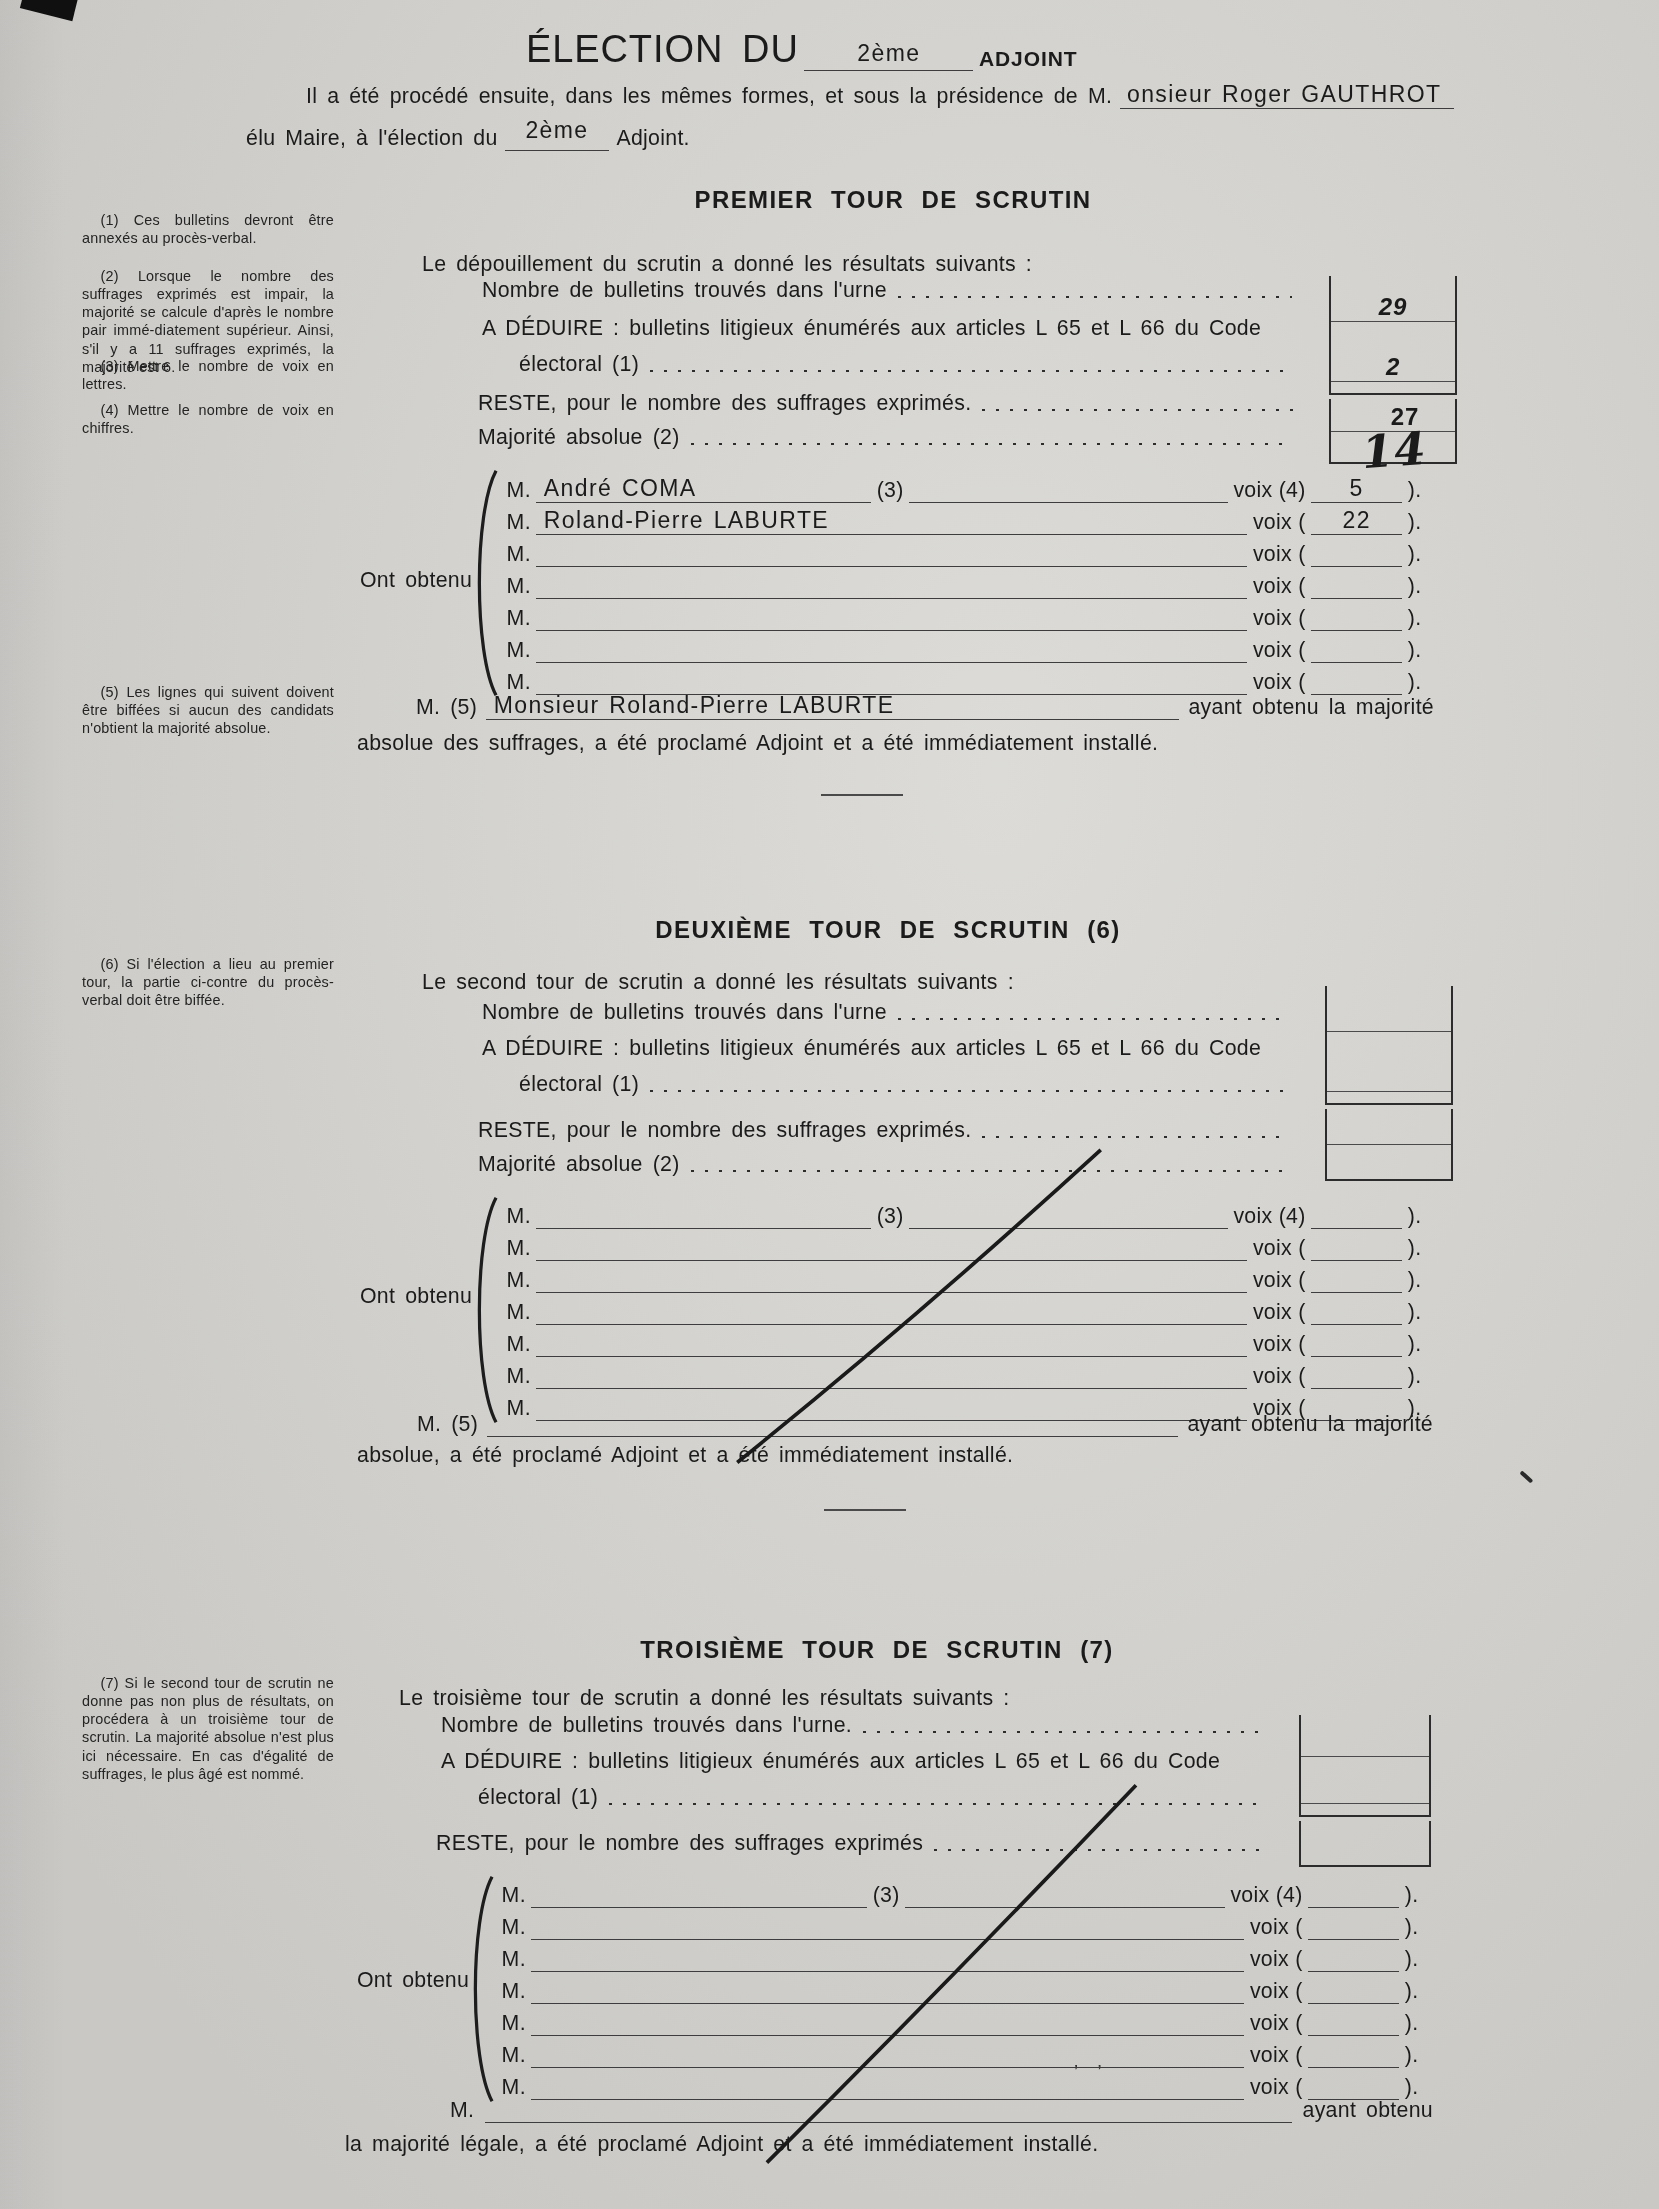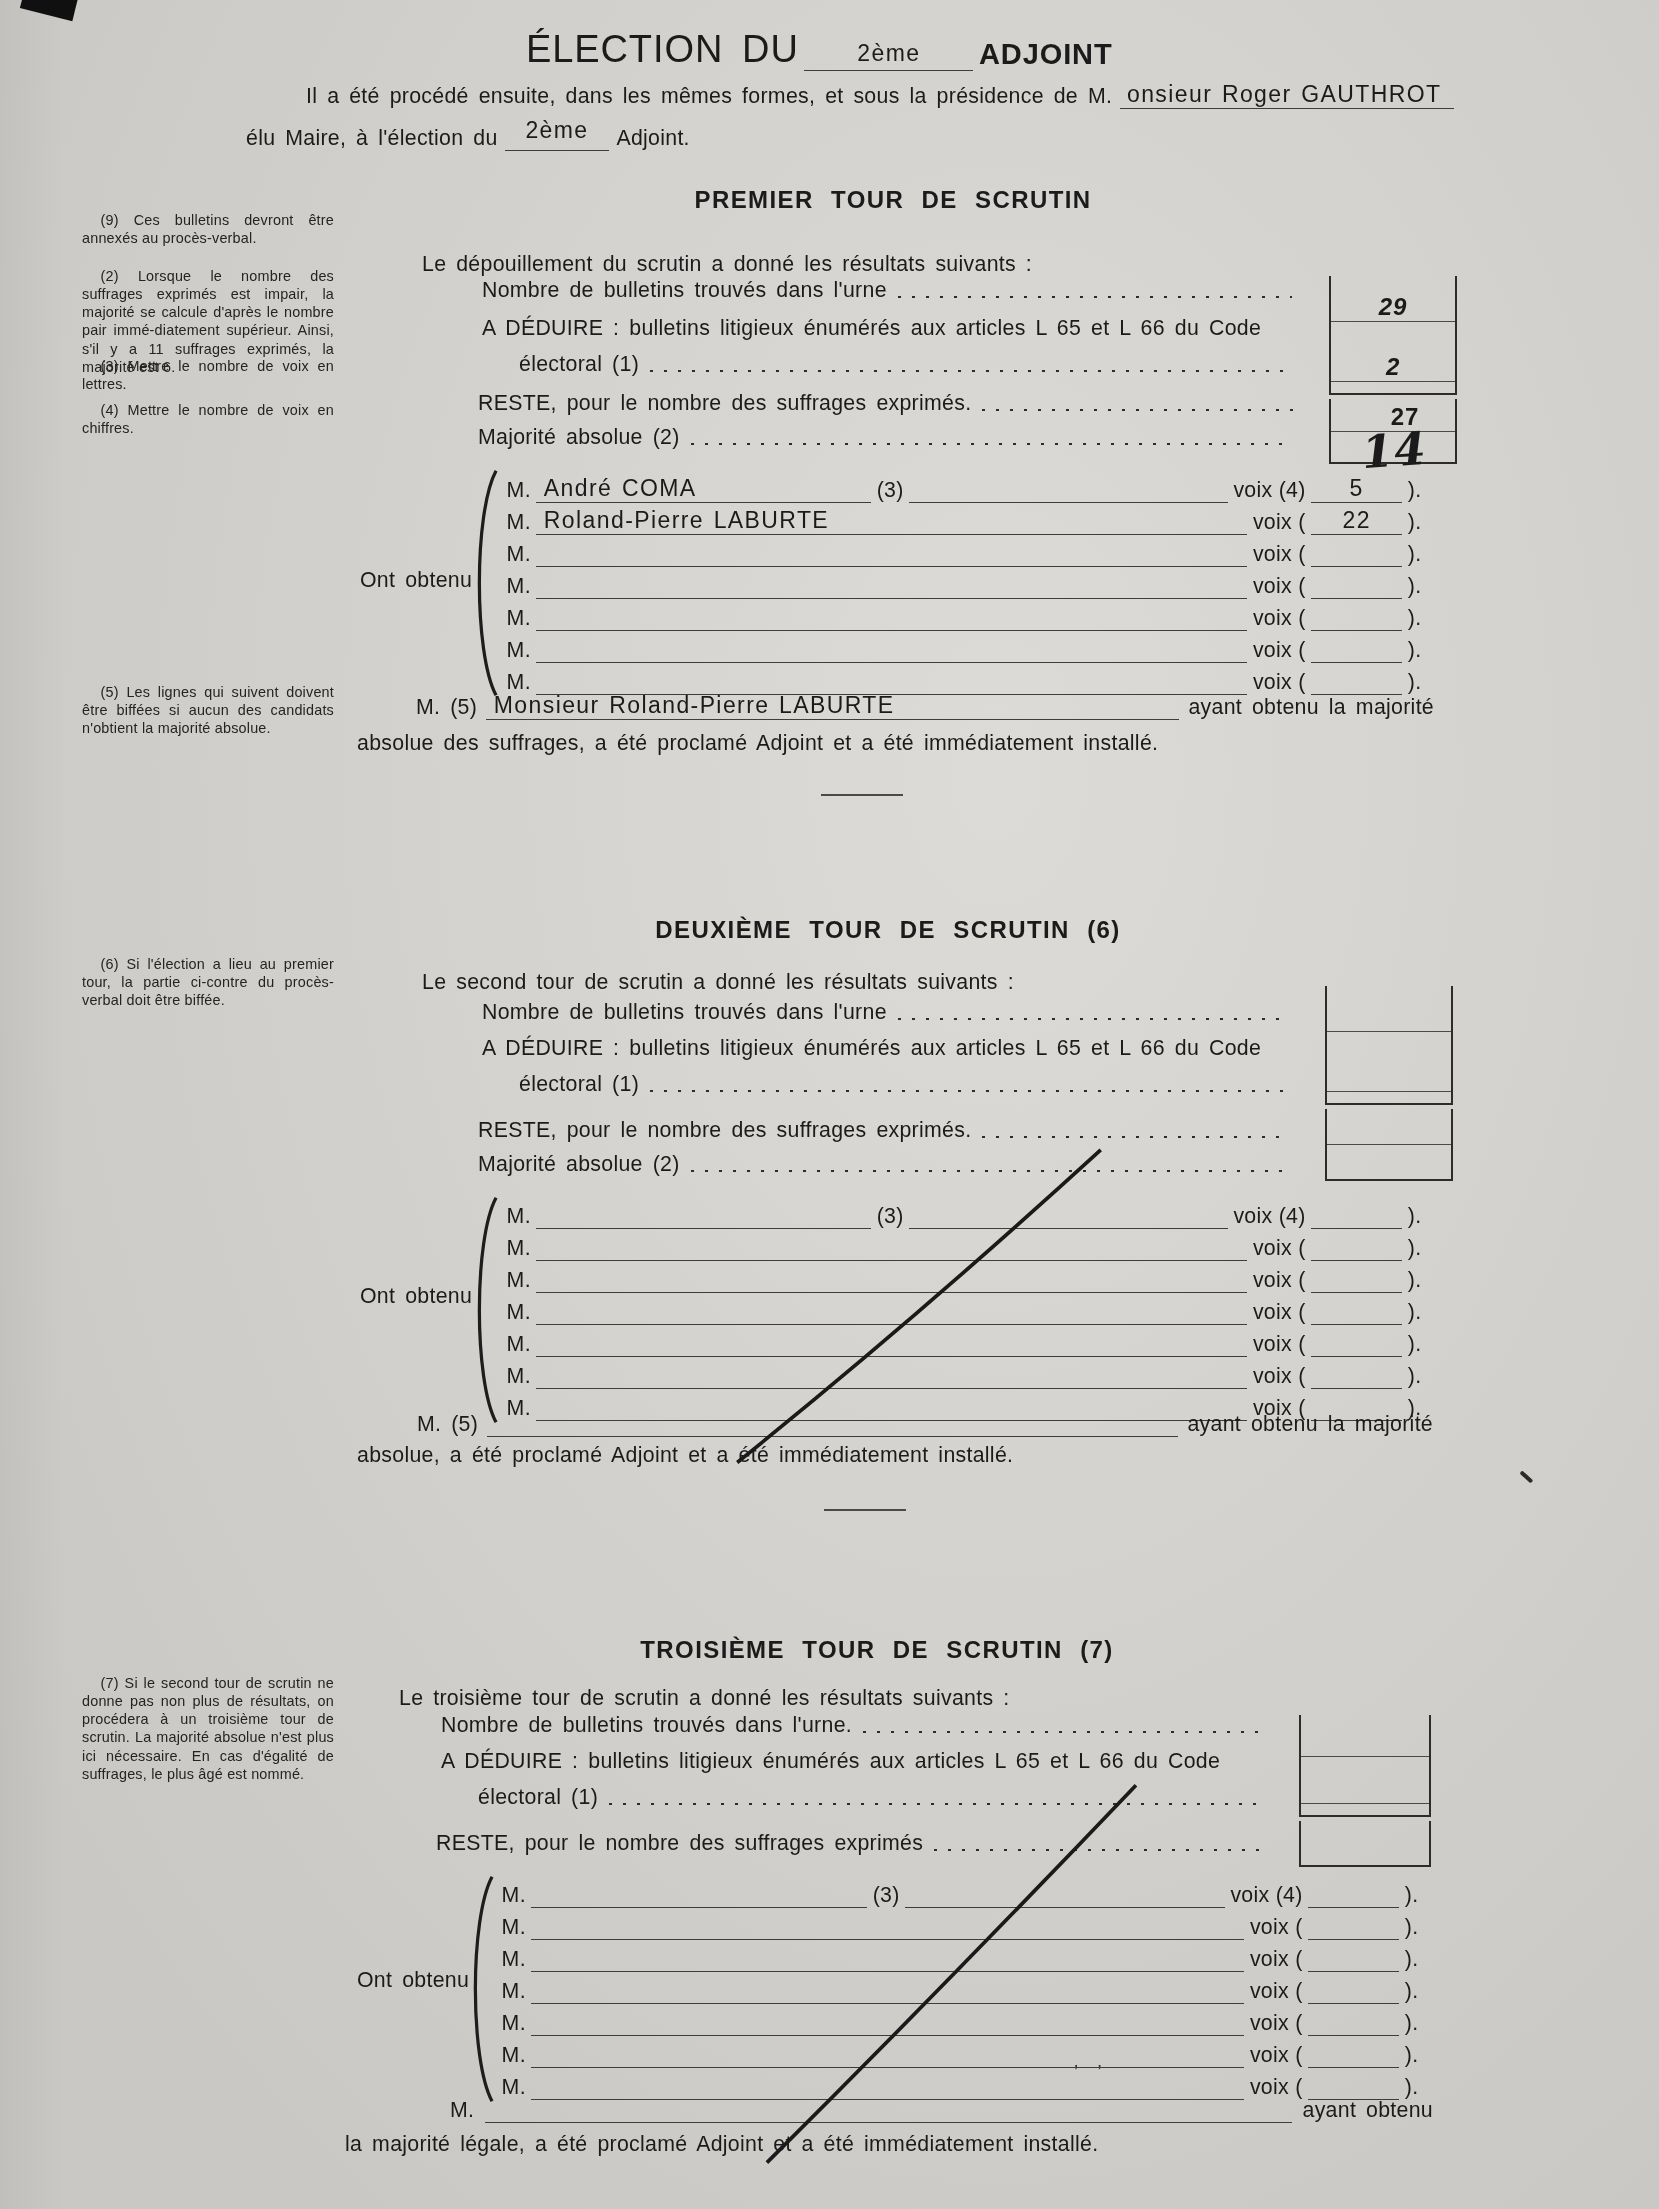--- a/index.html
+++ b/index.html
@@ -56,34 +56,34 @@
 
 <div class="page">
 
   <div class="corner-mark"></div>
   <div class="tickmark" style="left:1519px; top:1475px;"></div>
   <div class="quotes" style="left:1074px; top:2061px;">’ ’</div>
 
   <div class="abs row-flex" style="left:526px; top:28px;">
     <span style="font-size:38px;font-weight:normal;letter-spacing:0.9px;word-spacing:7.4px;">ÉLECTION DU</span>
     <span class="fline center" style="width:169px;margin:0 5.6px;height:33px;line-height:33px;"><span class="typed center">2ème</span></span>
-    <span style="font-size:29px;font-weight:bold;letter-spacing:0.9px;">ADJOINT</span>
+    <span style="font-size:21px;font-weight:bold;letter-spacing:0.9px;">ADJOINT</span>
   </div>
 
   <div class="abs row-flex" style="left:306px; top:80px;">
     <span class="body-txt">Il a été procédé ensuite, dans les mêmes formes, et sous la présidence de M.</span>
     <span class="fline" style="width:334px;margin-left:7.4px;"><span class="typed">onsieur Roger GAUTHROT</span></span>
   </div>
   <div class="abs row-flex" style="left:246px; top:122px;">
     <span class="body-txt">élu Maire, à l'élection du</span>
     <span class="fline center" style="width:104px;margin:0 7.4px;"><span class="typed center raised">2ème</span></span>
     <span class="body-txt">Adjoint.</span>
   </div>
 
-  <div class="mnote" style="top:211px;">(9) Ces bulletins devront être annexés au procès-verbal.</div>
+  <div class="mnote" style="top:211px;">(1) Ces bulletins devront être annexés au procès-verbal.</div>
   <div class="mnote" style="top:267px;">(2) Lorsque le nombre des suffrages exprimés est impair, la majorité se calcule d'après le nombre pair immé-diatement supérieur. Ainsi, s'il y a 11 suffrages exprimés, la majorité est 6.</div>
   <div class="mnote" style="top:357px;">(3) Mettre le nombre de voix en lettres.</div>
   <div class="mnote" style="top:401px;">(4) Mettre le nombre de voix en chiffres.</div>
   <div class="mnote" style="top:683px;">(5) Les lignes qui suivent doivent être biffées si aucun des candidats n'obtient la majorité absolue.</div>
   <div class="mnote" style="top:955px;">(6) Si l'élection a lieu au premier tour, la partie ci-contre du procès-verbal doit être biffée.</div>
   <div class="mnote" style="top:1674px;">(7) Si le second tour de scrutin ne donne pas non plus de résultats, on procédera à un troisième tour de scrutin. La majorité absolue n'est plus ici nécessaire. En cas d'égalité de suffrages, le plus âgé est nommé.</div>
 
   <div class="abs heading" style="left:893px; top:186px;">PREMIER TOUR DE SCRUTIN</div>
   <div class="abs body-txt" style="left:422px; top:252px;">Le dépouillement du scrutin a donné les résultats suivants :</div>
 

